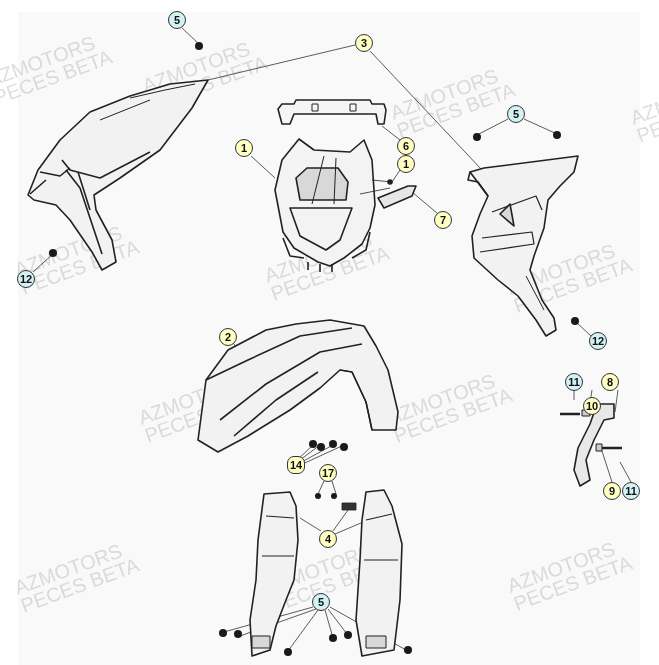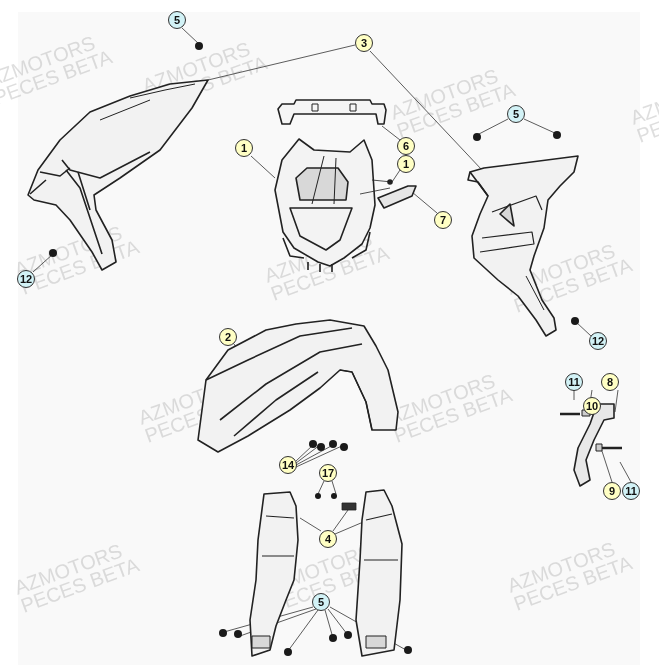--- a/index.html
+++ b/index.html
@@ -197,18 +197,18 @@
 <div class="callout part" style="left:244px;top:148px;">1</div>
 <div class="callout part" style="left:406px;top:146px;">6</div>
 <div class="callout part" style="left:406px;top:164px;">1</div>
 <div class="callout part" style="left:443px;top:220px;">7</div>
 <div class="callout fastener" style="left:26px;top:279px;">12</div>
 <div class="callout fastener" style="left:598px;top:341px;">12</div>
 <div class="callout part" style="left:228px;top:337px;">2</div>
 <div class="callout fastener" style="left:574px;top:382px;">11</div>
 <div class="callout part" style="left:592px;top:382px;margin-top:24px;">10</div>
 <div class="callout part" style="left:610px;top:382px;">8</div>
-<div class="callout part" style="left:288px;top:465px;">14</div>
+<div class="callout part" style="left:296px;top:465px;border-radius:7px;">14</div>
 <div class="callout part" style="left:328px;top:473px;">17</div>
 <div class="callout part" style="left:612px;top:491px;">9</div>
 <div class="callout fastener" style="left:631px;top:491px;">11</div>
 <div class="callout part" style="left:328px;top:539px;">4</div>
 <div class="callout fastener" style="left:321px;top:602px;">5</div>
 
 </body></html>

